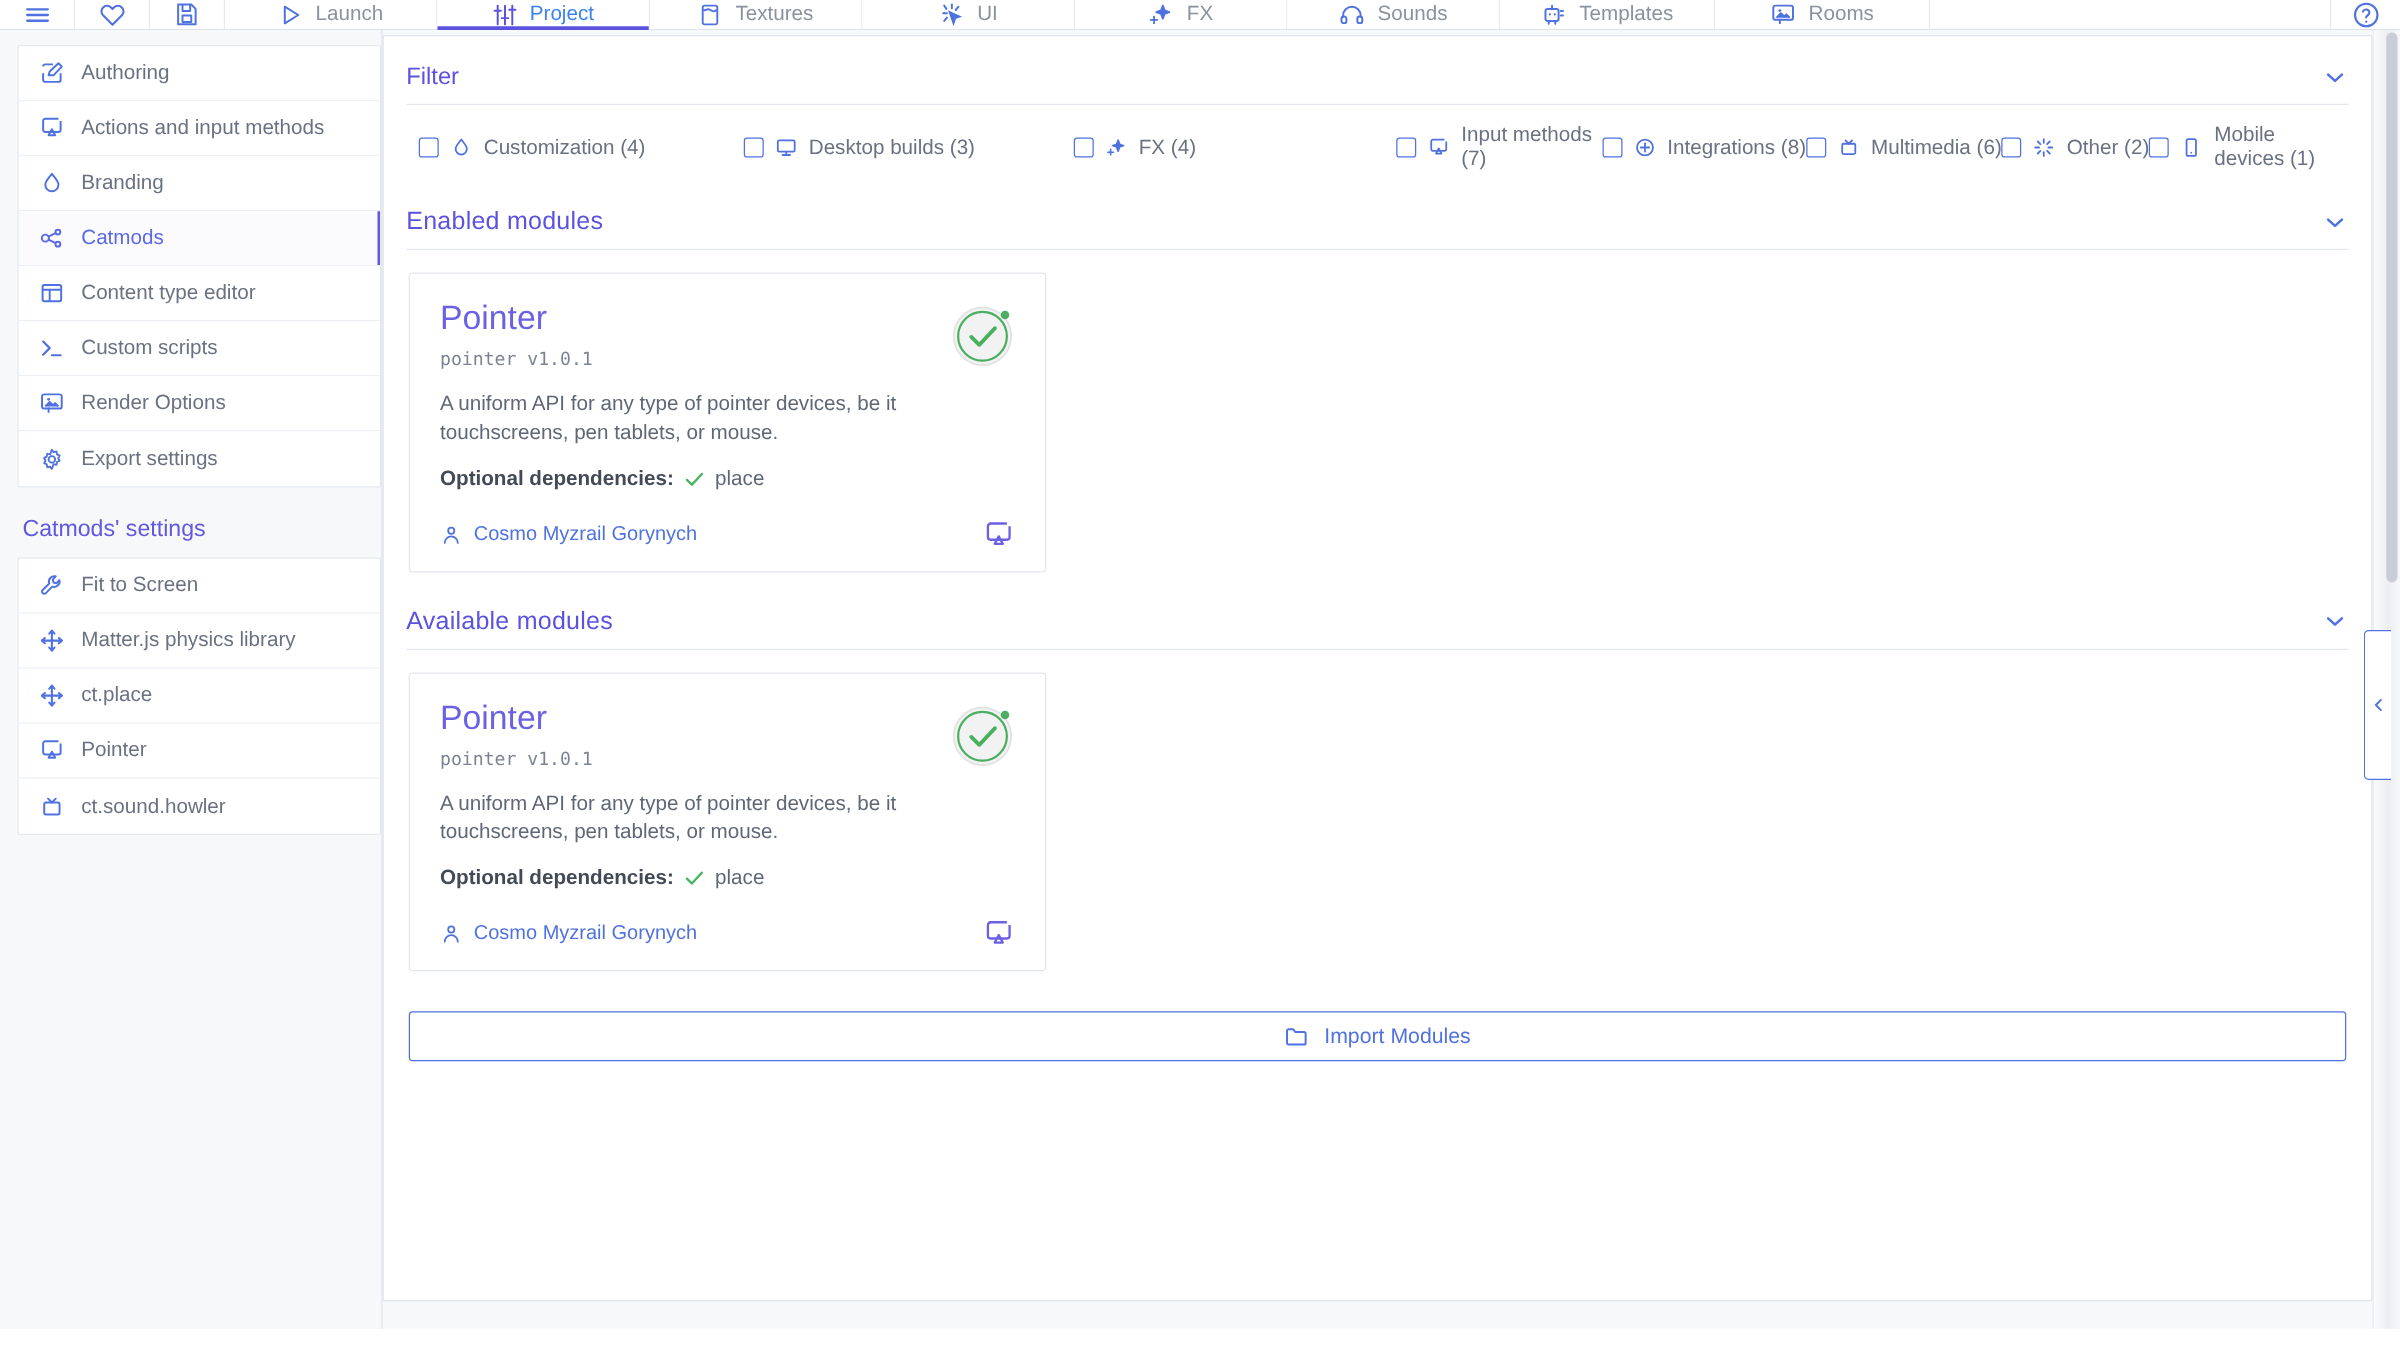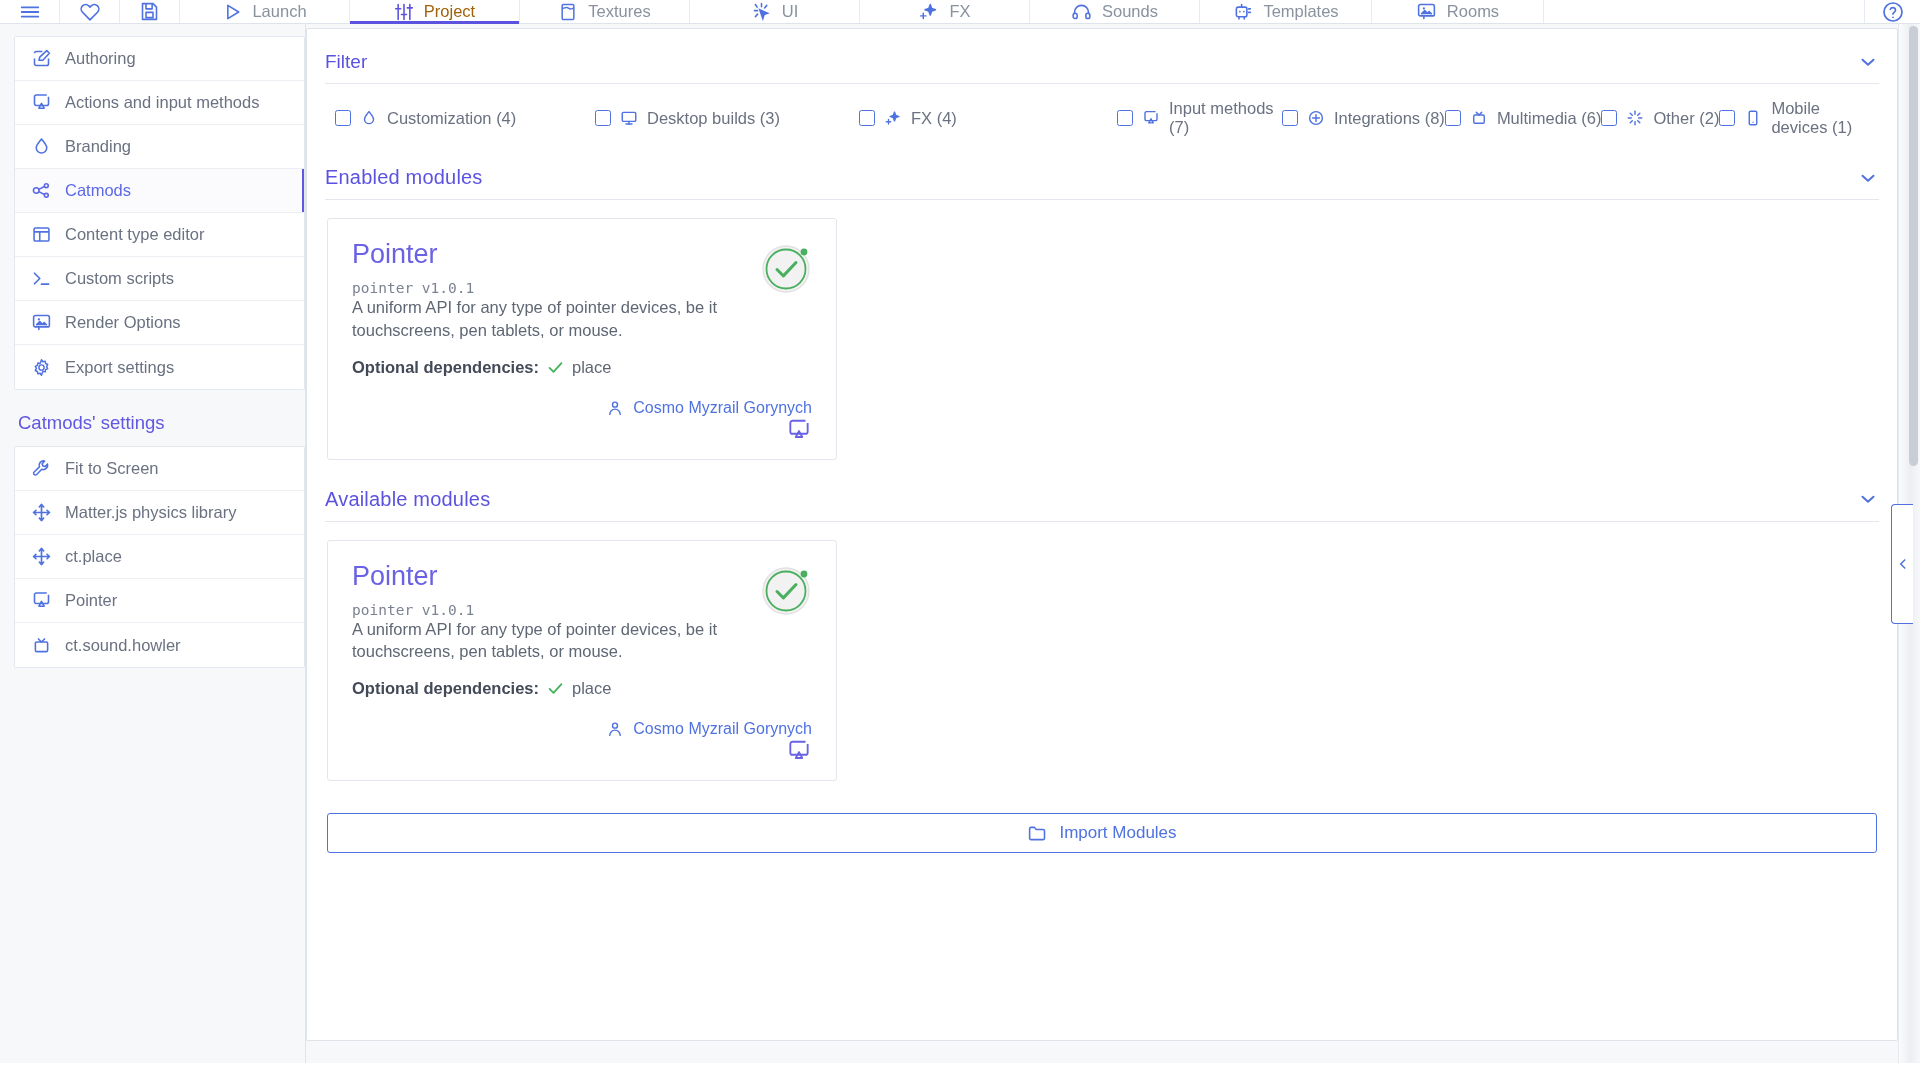--- a/index.html
+++ b/index.html
@@ -25,21 +25,21 @@
     border-right: 1px solid #e7eaf0;
     color: #8a929e;
     font-size: 16.5px;
     position: relative;
     cursor: pointer;
     background: #fff;
   }
   .nav-icon-btn { width: 60px; }
   .nav-tab { width: 170px; }
   .nav-tab.wide { width: 172px; }
-  .nav-tab.active { color: #a16207; text-align: center; }
+  .nav-tab.active { color: #3b82f6; text-align: center; }
   .nav-tab.active::after {
     content: ""; position: absolute; left: 0; right: 0; bottom: -1px;
     height: 3px; background: #5b52e0;
   }
   .nav-help {
     width: 56px; margin-left: auto; border-right: none; border-left: 1px solid #e7eaf0;
   }
   .ico { display: inline-flex; align-items: center; justify-content: center; }
   .ico svg { display: block; }
 
@@ -161,25 +161,25 @@
     border: 1px solid #e2e6ed;
     border-radius: 3px;
     padding: 20px 24px 16px 24px;
     position: relative;
   }
   .mod-title { color: #6a62e3; font-size: 27px; font-weight: 300; }
   .mod-slug {
     font-family: "DejaVu Sans Mono", monospace;
     font-size: 14.5px; color: #7b8291; margin-top: 10px;
   }
-  .mod-desc { font-size: 16.5px; line-height: 1.38; color: #5f6775; max-width: 370px; }
+  .mod-desc { font-size: 16.5px; line-height: 1.38; color: #5f6775; margin-top: 16px; max-width: 370px; }
   .mod-deps { font-size: 16.5px; color: #5f6775; margin-top: 16px; display: flex; align-items: center; gap: 7px; }
   .mod-deps b { color: #434a57; }
   .dep-check { color: #45b35c; display: flex; }
-  .mod-foot { display: flex; align-items: flex-end; margin-top: 22px; flex-direction: column; }
+  .mod-foot { display: flex; align-items: center; margin-top: 22px; }
   .mod-author { display: flex; align-items: center; gap: 9px; color: #4f72e0; font-size: 16px; cursor: pointer; }
   .mod-cat-ico { margin-left: auto; color: #6a62e3; display: flex; cursor: pointer; }
 
   .status-badge {
     position: absolute; right: 22px; top: 22px;
     width: 54px; height: 54px;
   }
 
   
   .import-btn {

